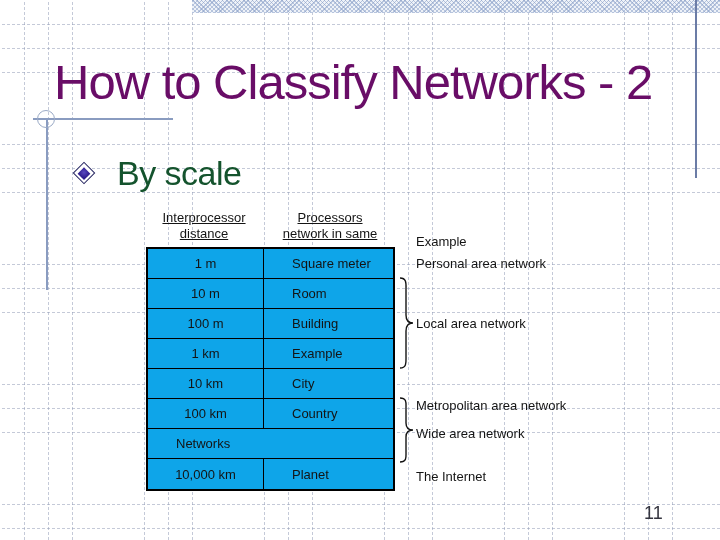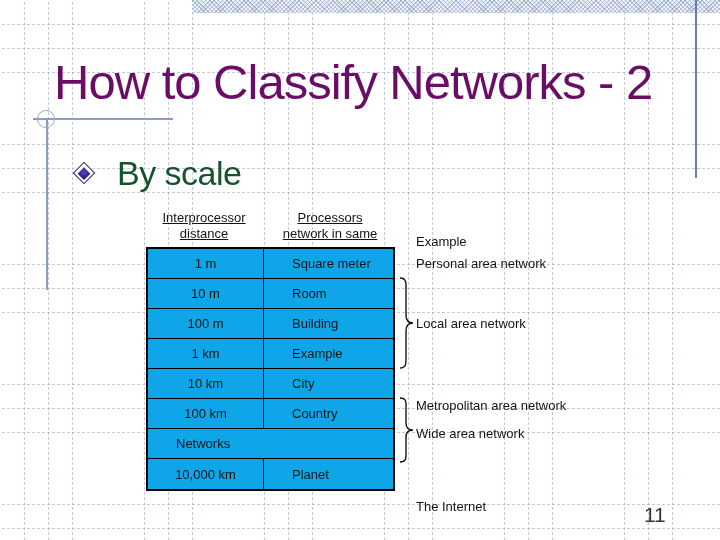--- a/index.html
+++ b/index.html
@@ -76,21 +76,21 @@
   .cell-dist{width:116px;border-right:1.5px solid #000;justify-content:center;text-align:center;}
   .cell-loc{flex:1;padding-left:28px;}
 
   
   .brace{overflow:visible;}
   .brace path{stroke:#141414;stroke-width:1.4;fill:none;}
 
   
   .example{left:416px;white-space:nowrap;}
 
-  .page-number{left:644px;top:503px;font-size:21px;color:#35353f;}
+  .page-number{left:644px;top:503px;font-size:18px;color:#35353f;}
 </style>
 </head>
 <body>
 
 <div class="abs top-bar"></div>
 <div class="abs right-line"></div>
 
 <div class="abs title">How to Classify Networks - 2</div>
 <div class="abs h-rule"></div>
 <div class="abs v-rule"></div>
@@ -151,15 +151,15 @@
   <path d="M2,1 C9,1 8,7 8,13 L8,38 C8,43 10,46 15,46 C10,46 8,49 8,54 L8,79 C8,85 9,91 2,91"></path>
 </svg>
 <svg class="abs brace" style="left:398px;top:397px;" width="18" height="66" viewBox="0 0 18 66">
   <path d="M2,1 C9,1 8,6 8,11 L8,26 C8,30 10,33 15,33 C10,33 8,36 8,40 L8,55 C8,60 9,65 2,65"></path>
 </svg>
 
 <div class="abs fig-text example" style="top:256px;">Personal area network</div>
 <div class="abs fig-text example" style="top:316px;">Local area network</div>
 <div class="abs fig-text example" style="top:398px;">Metropolitan area network</div>
 <div class="abs fig-text example" style="top:426px;text-align:center;">Wide area network</div>
-<div class="abs fig-text example" style="top:469px;margin-top:30px;">The Internet</div>
+<div class="abs fig-text example" style="top:469px;">The Internet</div>
 
 <div class="abs page-number">11</div>
 
 </body></html>

